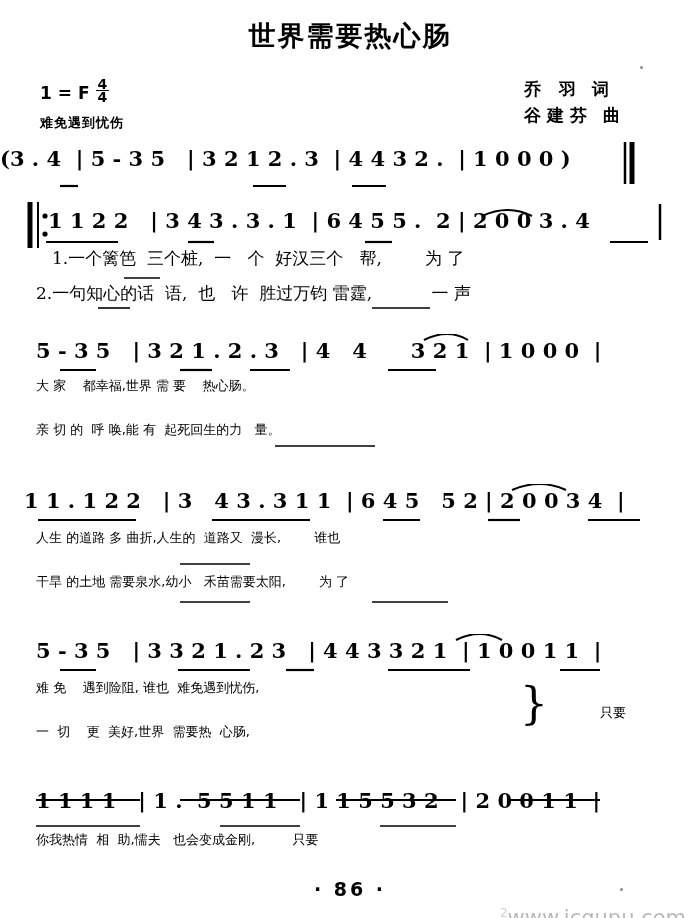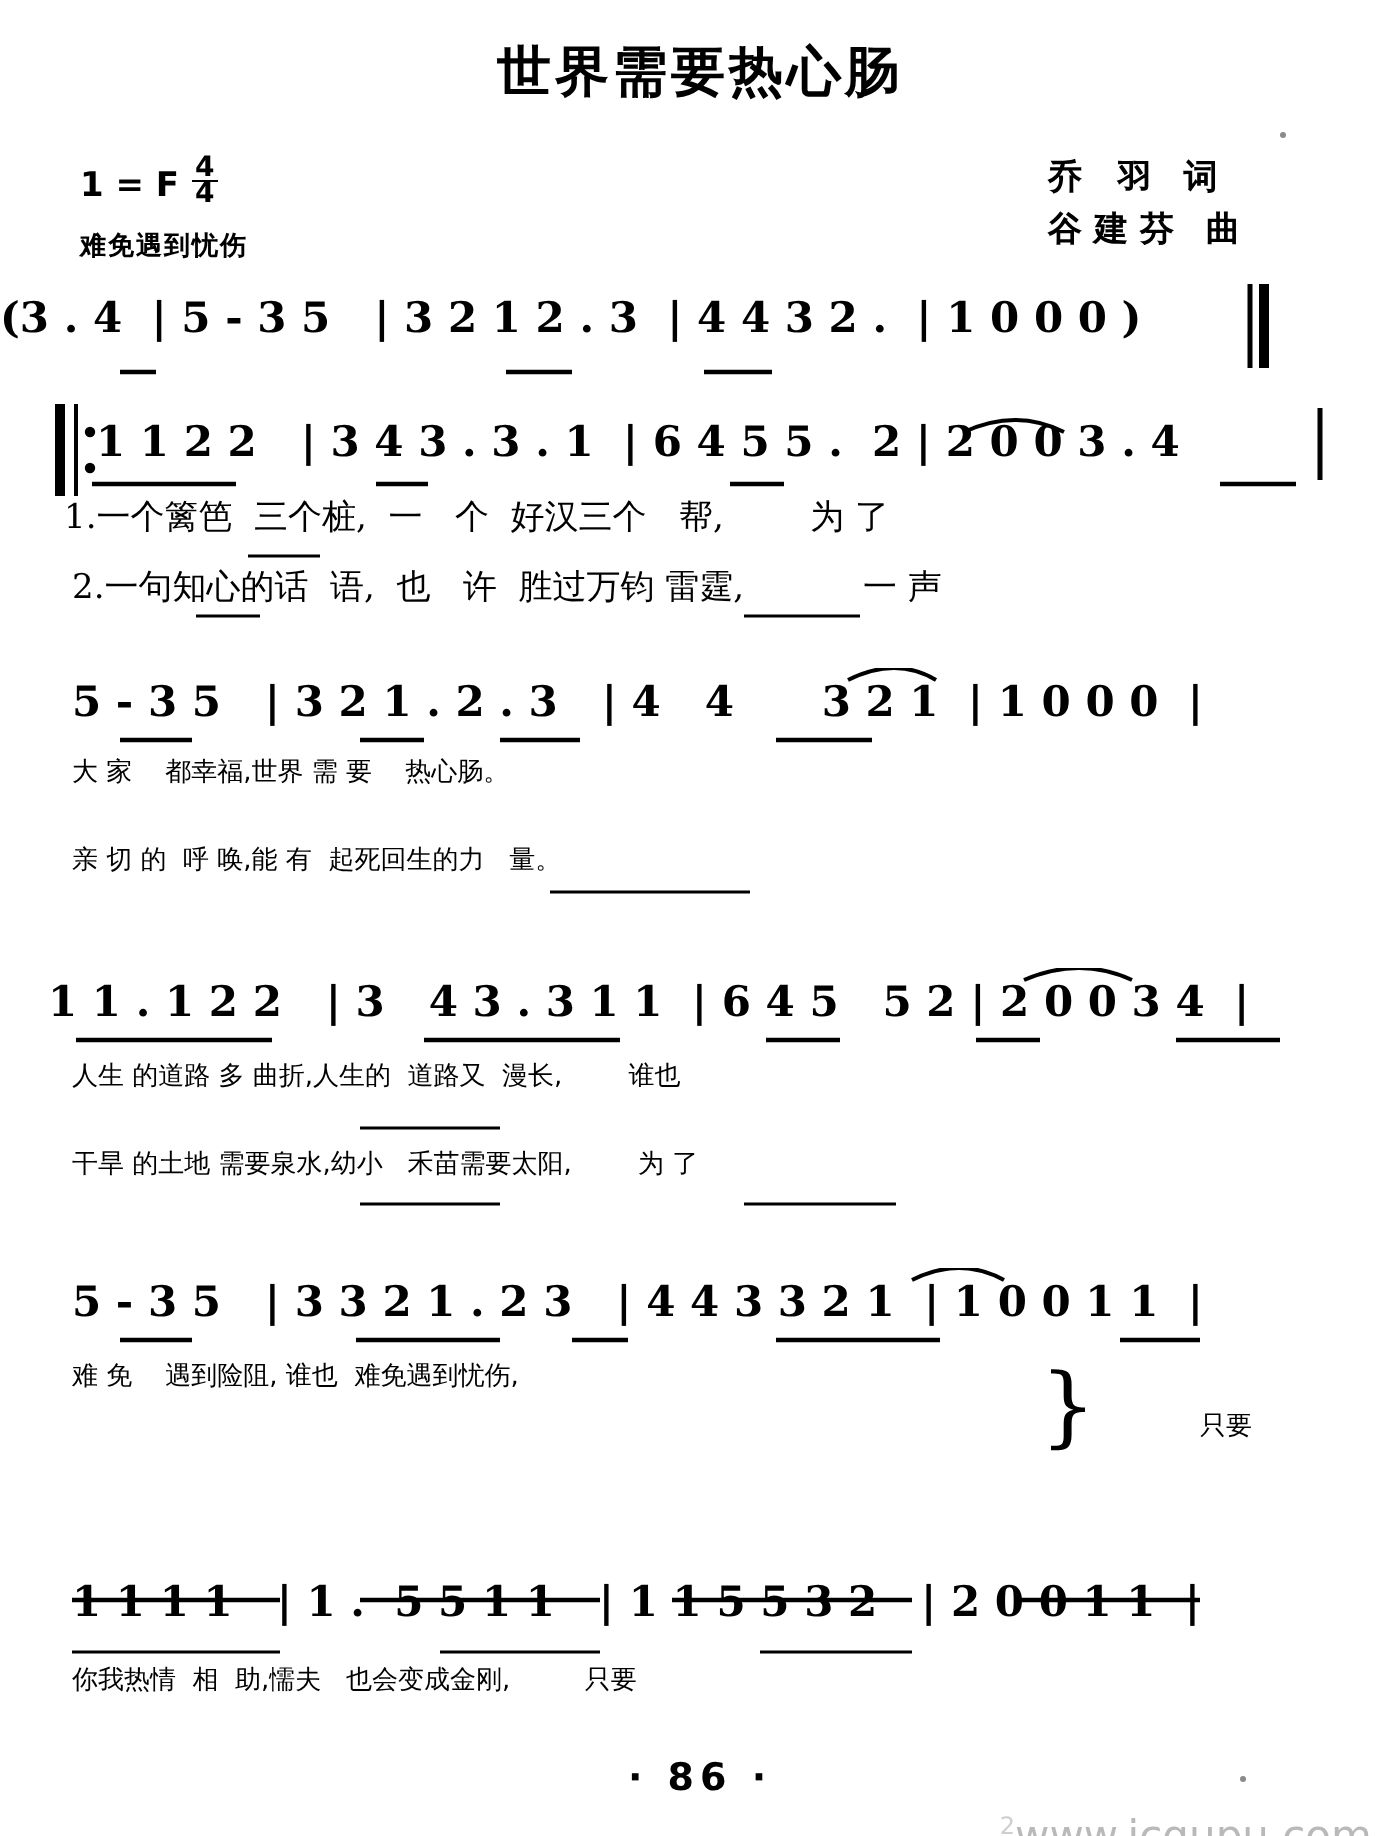--- a/index.html
+++ b/index.html
@@ -171,21 +171,21 @@
   </svg>
 
   <svg style="position:absolute;left:24px;top:180px;" width="30" height="56">
     <line x1="6" y1="4" x2="6" y2="50" stroke="#000" stroke-width="5"></line>
     <line x1="14" y1="4" x2="14" y2="50" stroke="#000" stroke-width="2"></line>
     <circle cx="21" cy="18" r="2.6" fill="#000"></circle>
     <circle cx="21" cy="36" r="2.6" fill="#000"></circle>
   </svg>
   <div class="sys" style="top:190px;">
     <div class="notes" style="margin-left:48px;">1 1 2 2   | 3 4 3 . 3 . 1  | 6 4 5 5 .  2 | 2 0 0 3 . 4</div>
-    <div class="lyric lyricnum" style="margin-left:32px;margin-top:14px;">1.一个篱笆  三个桩,  一   个  好汉三个   帮,        为 了</div>
+    <div class="lyric lyricnum" style="margin-left:52px;margin-top:14px;">1.一个篱笆  三个桩,  一   个  好汉三个   帮,        为 了</div>
     <div class="lyric lyricnum" style="margin-left:36px;margin-top:12px;">2.一句知心的话  语,  也   许  胜过万钧 雷霆,           一 声</div>
   </div>
   <svg style="position:absolute;left:0;top:186px;" width="700" height="120">
     <line x1="46" y1="38" x2="118" y2="38" stroke="#000" stroke-width="2.2"></line>
     <line x1="188" y1="38" x2="214" y2="38" stroke="#000" stroke-width="2.2"></line>
     <line x1="365" y1="38" x2="392" y2="38" stroke="#000" stroke-width="2.2"></line>
     <line x1="610" y1="38" x2="648" y2="38" stroke="#000" stroke-width="2.2"></line>
     <path d="M482 12 Q508 0 532 12" stroke="#000" stroke-width="2" fill="none"></path>
     <line x1="660" y1="-4" x2="660" y2="36" stroke="#000" stroke-width="2.5"></line>
     <line x1="124" y1="74" x2="160" y2="74" stroke="#000" stroke-width="1.6"></line>
@@ -220,20 +220,21 @@
     <line x1="588" y1="36" x2="640" y2="36" stroke="#000" stroke-width="2.2"></line>
     <path d="M512 6 Q540 -6 566 6" stroke="#000" stroke-width="2" fill="none"></path>
     <line x1="180" y1="80" x2="250" y2="80" stroke="#000" stroke-width="1.6"></line>
     <line x1="180" y1="118" x2="250" y2="118" stroke="#000" stroke-width="1.6"></line>
     <line x1="372" y1="118" x2="448" y2="118" stroke="#000" stroke-width="1.6"></line>
   </svg>
 
   <div class="sys" style="top:620px;">
     <div class="notes" style="margin-left:36px;">5 - 3 5   | 3 3 2 1 . 2 3   | 4 4 3 3 2 1  | 1 0 0 1 1  |</div>
     <div class="lyric" style="margin-left:36px;margin-top:16px;">难 免    遇到险阻, 谁也  难免遇到忧伤,</div>
+    <div class="lyric" style="margin-left:36px;margin-top:26px;">一  切    更  美好,世界  需要热  心肠,</div>
   </div>
   <div class="brace" style="left:520px;top:660px;">}</div>
   <div class="lyric" style="position:absolute;left:600px;top:686px;">只要</div>
   <svg style="position:absolute;left:0;top:616px;" width="700" height="130">
     <line x1="60" y1="36" x2="96" y2="36" stroke="#000" stroke-width="2.2"></line>
     <line x1="178" y1="36" x2="250" y2="36" stroke="#000" stroke-width="2.2"></line>
     <line x1="286" y1="36" x2="314" y2="36" stroke="#000" stroke-width="2.2"></line>
     <line x1="388" y1="36" x2="470" y2="36" stroke="#000" stroke-width="2.2"></line>
     <path d="M456 6 Q480 -6 502 6" stroke="#000" stroke-width="2" fill="none"></path>
     <line x1="560" y1="36" x2="600" y2="36" stroke="#000" stroke-width="2.2"></line>

